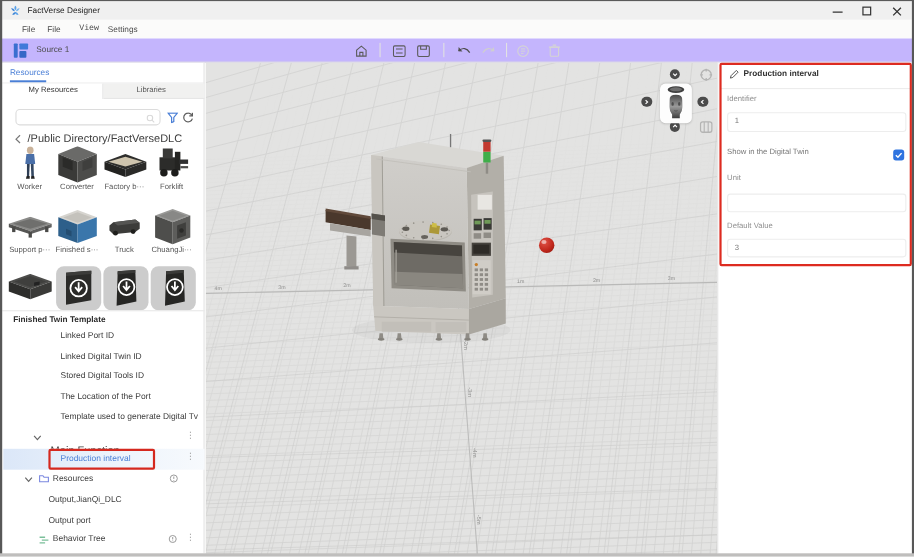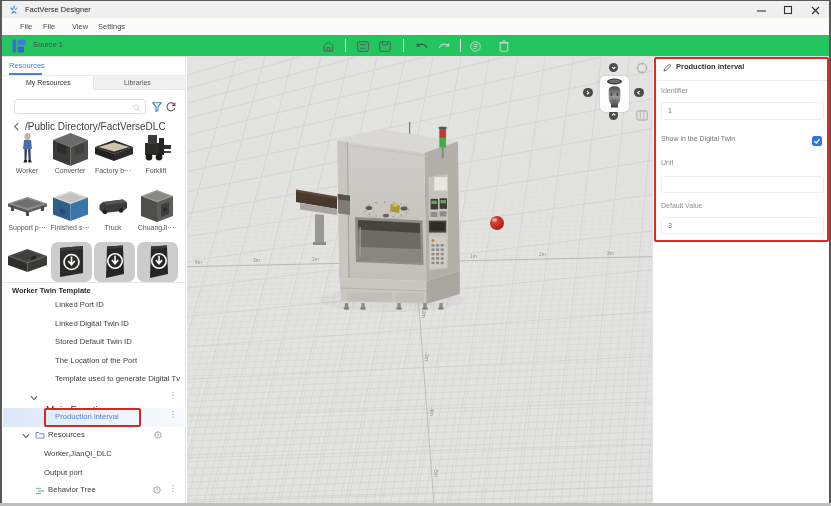--- a/index.html
+++ b/index.html
@@ -1,21 +1,21 @@
 <!DOCTYPE html>
 <html><head>
 <meta charset="utf-8">
 <style>
 * { margin:0; padding:0; box-sizing:border-box; }
 html,body { width:831px; height:506px; font-family:"Liberation Sans",sans-serif; overflow:hidden; background:#ffffff; }
 .abs { position:absolute; }
 #win { position:absolute; left:0; top:0; width:831px; height:392px; background:#fff; }
 #titlebar { position:absolute; left:0; top:0; width:831px; height:18px; background:#f0f0f0; border-top:1px solid #5a5a5a; }
 #menubar { position:absolute; left:0; top:18px; width:831px; height:17px; background:#fbfbfa;padding-left:32px; }
-#toolbar { position:absolute; left:0; top:35px; width:831px; height:22px; background:#22c55e; border-bottom:1px solid #e0e0e0;text-align:right; }
+#toolbar { position:absolute; left:0; top:35px; width:831px; height:22px; background:#c4b5fd; border-bottom:1px solid #e0e0e0;text-align:right; }
 #leftpanel { position:absolute; left:2px; top:57px; width:184px; height:446px; background:#fff; border-right:1px solid #e3e3e3; }
 #viewport { position:absolute; left:187px; top:57px; width:465px; height:447px; background:#e3e3e2; overflow:hidden; }
 #rightpanel { position:absolute; left:652px; top:57px; width:177px; height:446px; background:#fff; border-left:1px solid #e3e3e3; }
 .edgeL { position:absolute; left:0; top:0; width:2px; height:504px; background:#585858; }
 .edgeR { position:absolute; left:829px; top:0; width:2px; height:504px; background:#585858; }
 .edgeB { position:absolute; left:0; top:503px; width:831px; height:3px; background:#bfbebd; }
 .t { position:absolute; white-space:nowrap; }
 svg { display:block; }
 </style>
 </head>
@@ -32,21 +32,21 @@
     <div class="t" style="left:25px;top:4px;font-size:7.5px;color:#222;">FactVerse Designer</div>
     <svg class="abs" style="left:753px;top:2px" width="72" height="15" viewBox="0 0 72 15">
       <line x1="4" y1="8" x2="13" y2="8" stroke="#333" stroke-width="1.1"></line>
       <rect x="31.5" y="3.5" width="7" height="7" fill="none" stroke="#333" stroke-width="1.1"></rect>
       <path d="M59 4 L66 11 M66 4 L59 11" stroke="#333" stroke-width="1.2"></path>
     </svg>
   </div>
   <div id="menubar">
     <div class="t" style="left:20px;top:4px;font-size:7.5px;color:#4a4a4a;">File</div>
     <div class="t" style="left:43px;top:4px;font-size:7.5px;color:#4a4a4a;">File</div>
-    <div class="t" style="left:72px;top:4px;font-size:7.5px;color:#4a4a4a;">View</div>
+    <div class="t" style="left:72px;top:4px;font-size:7.5px;color:#4a4a4a;font-family:Liberation Mono, monospace;">View</div>
     <div class="t" style="left:98px;top:4px;font-size:7.5px;color:#4a4a4a;">Settings</div>
   </div>
   <div id="toolbar">
     <svg class="abs" style="left:12px;top:3.5px" width="14" height="14" viewBox="0 0 14 14">
       <rect x="0.5" y="0.5" width="3.6" height="13" rx="0.8" fill="#3a6fd0"></rect>
       <rect x="5.6" y="0.5" width="8" height="5.4" rx="0.8" fill="#3f7ad9"></rect>
       <rect x="5.6" y="7.4" width="6.4" height="6.1" rx="0.8" fill="#3568c6"></rect>
     </svg>
     <div class="t" style="left:33px;top:5px;font-size:7.5px;color:#4c4c4c;">Source 1</div>
     <svg class="abs" style="left:323px;top:5.5px" width="11" height="11" viewBox="0 0 11 11">
@@ -199,24 +199,24 @@
       <circle cx="13" cy="16" r="7.2" fill="none" stroke="#fff" stroke-width="1.6"></circle>
       <path d="M13 10.8 L13 18 M9.9 15 L13 18.8 L16.1 15" fill="none" stroke="#fff" stroke-width="1.6"></path>
     </svg>
     <svg class="abs" style="left:144px;top:188px" width="26" height="34" viewBox="0 0 26 34">
       <path d="M5 1.5 L21 0.5 L22 29 L4 33 Z" fill="#262624"></path>
       <path d="M5 1.5 L21 0.5 L21 3 L5 4.5 Z" fill="#3a3a38"></path>
       <circle cx="13" cy="16" r="7.2" fill="none" stroke="#fff" stroke-width="1.6"></circle>
       <path d="M13 10.8 L13 18 M9.9 15 L13 18.8 L16.1 15" fill="none" stroke="#fff" stroke-width="1.6"></path>
     </svg>
     <div class="abs" style="left:0;top:225px;width:184px;height:1px;background:#e8e8e8;"></div>
-    <div class="t" style="left:10px;top:229px;font-size:7.5px;font-weight:bold;color:#2b2b2b;">Worker Twin Template</div>
+    <div class="t" style="left:10px;top:229px;font-size:7.5px;font-weight:bold;color:#2b2b2b;">Finished Twin Template</div>
     <div class="t" style="left:53px;top:243px;font-size:7.7px;color:#3c3c3c;">Linked Port ID</div>
     <div class="t" style="left:53px;top:261.5px;font-size:7.7px;color:#3c3c3c;">Linked Digital Twin ID</div>
-    <div class="t" style="left:53px;top:280px;font-size:7.7px;color:#3c3c3c;">Stored Default Twin ID</div>
+    <div class="t" style="left:53px;top:280px;font-size:7.7px;color:#3c3c3c;">Stored Digital Tools ID</div>
     <div class="t" style="left:53px;top:298.5px;font-size:7.7px;color:#3c3c3c;">The Location of the Port</div>
     <div class="t" style="left:53px;top:317px;font-size:7.7px;color:#3c3c3c;">Template used to generate Digital Tv</div>
     <svg class="abs" style="left:28px;top:338px" width="8" height="6" viewBox="0 0 8 6">
         <path d="M1 1.2 L4 4.6 L7 1.2" fill="none" stroke="#666" stroke-width="1.1"></path>
       </svg>
     <div class="t" style="left:44px;top:348px;font-size:10px;color:#3c3c3c;">Main Function</div>
     <div class="t" style="left:167px;top:334px;font-size:8px;color:#888;letter-spacing:0;">⋮</div>
     <div class="abs" style="left:1px;top:351px;width:183px;height:19px;background:linear-gradient(90deg,#dbe7f8,#eef4fc 60%,#f7fafd);"></div>
     <div class="t" style="left:53px;top:355px;font-size:7.7px;color:#4a7fd6;">Production interval</div>
     <div class="t" style="left:167px;top:353px;font-size:8px;color:#888;">⋮</div>
@@ -226,21 +226,21 @@
       </svg>
     <svg class="abs" style="left:33px;top:374px" width="10" height="8" viewBox="0 0 10 8">
         <path d="M1 1.5 L4 1.5 L5 2.8 L9 2.8 L9 7 L1 7 Z" fill="none" stroke="#7b88e0" stroke-width="1"></path>
       </svg>
     <div class="t" style="left:46px;top:373px;font-size:7.7px;color:#3c3c3c;">Resources</div>
     <svg class="abs" style="left:152px;top:374px" width="8" height="8" viewBox="0 0 8 8">
         <circle cx="4" cy="4" r="3.2" fill="none" stroke="#999" stroke-width="0.9"></circle>
         <line x1="4" y1="2.2" x2="4" y2="4.4" stroke="#999" stroke-width="0.9"></line>
         <line x1="4" y1="5.4" x2="4" y2="6" stroke="#999" stroke-width="0.9"></line>
       </svg>
-    <div class="t" style="left:42px;top:392px;font-size:7.7px;color:#3c3c3c;">Worker,JianQi_DLC</div>
+    <div class="t" style="left:42px;top:392px;font-size:7.7px;color:#3c3c3c;">Output,JianQi_DLC</div>
     <div class="t" style="left:42px;top:410.5px;font-size:7.7px;color:#3c3c3c;">Output port</div>
     <svg class="abs" style="left:33px;top:430px" width="10" height="8" viewBox="0 0 10 8">
       <line x1="1" y1="1.4" x2="6" y2="1.4" stroke="#7bbf9a" stroke-width="1.2"></line>
       <line x1="3" y1="4" x2="9" y2="4" stroke="#7bbf9a" stroke-width="1.2"></line>
       <line x1="1" y1="6.6" x2="6" y2="6.6" stroke="#7bbf9a" stroke-width="1.2"></line>
     </svg>
     <div class="t" style="left:46px;top:428px;font-size:7.7px;color:#3c3c3c;">Behavior Tree</div>
     <svg class="abs" style="left:151px;top:429px" width="8" height="8" viewBox="0 0 8 8">
         <circle cx="4" cy="4" r="3.2" fill="none" stroke="#999" stroke-width="0.9"></circle>
         <line x1="4" y1="2.2" x2="4" y2="4.4" stroke="#999" stroke-width="0.9"></line>

